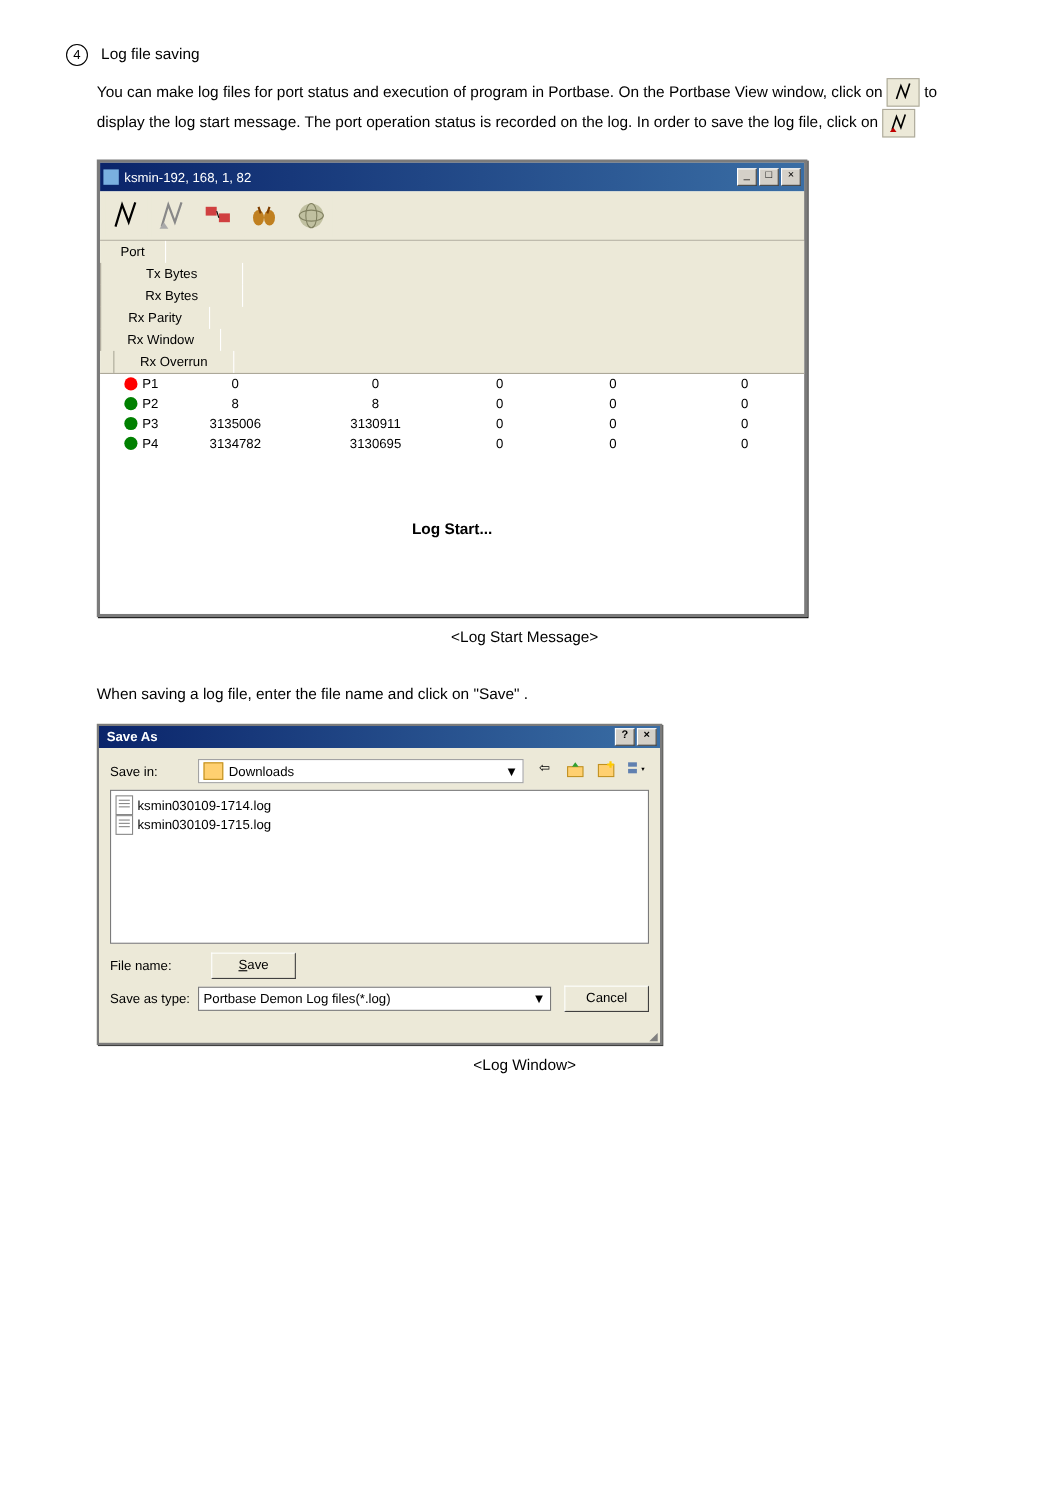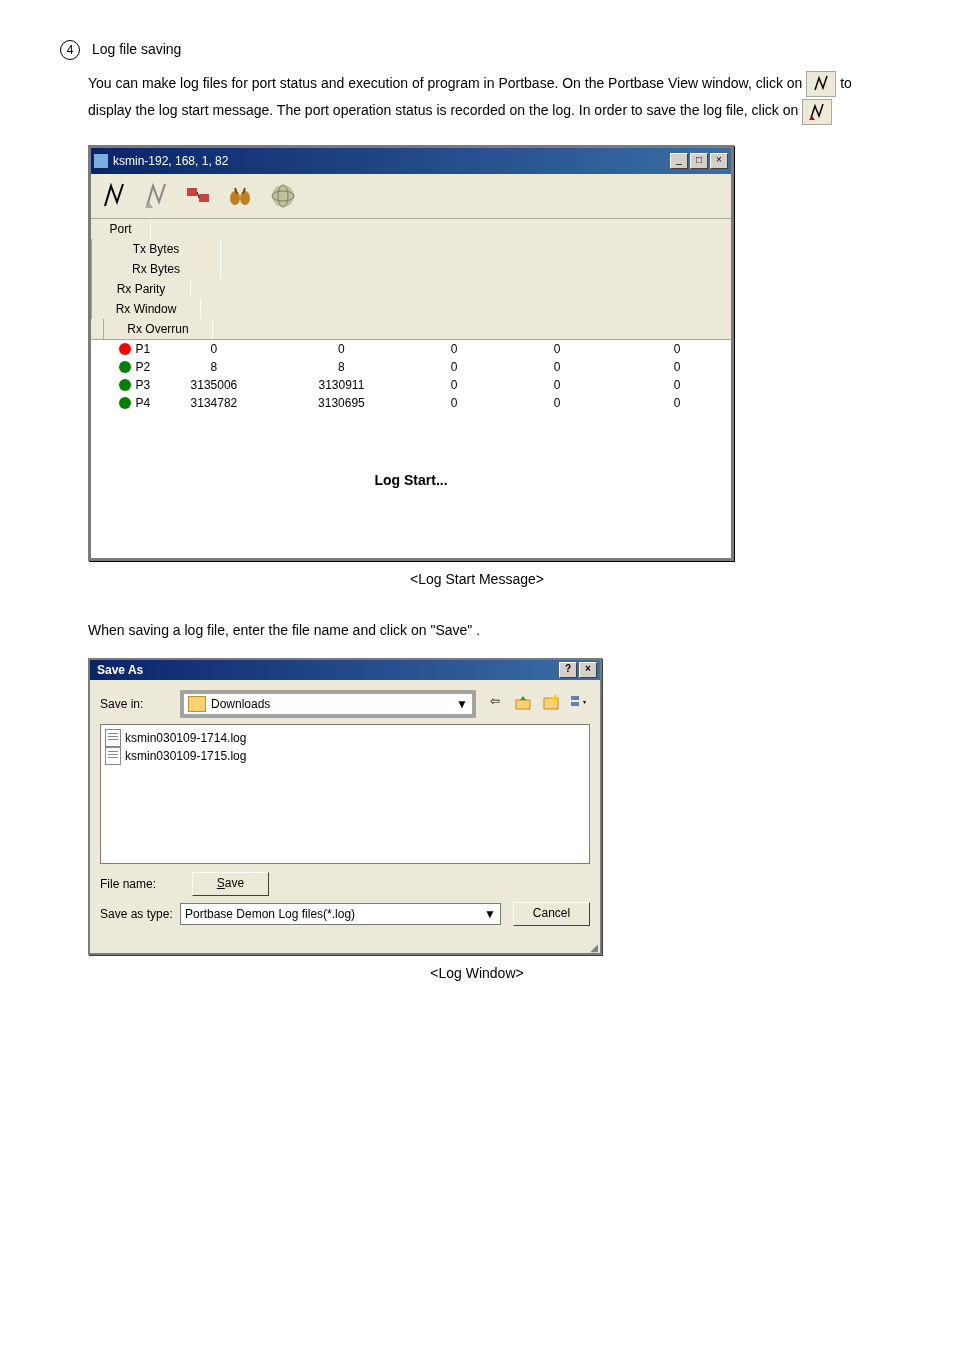--- a/index.html
+++ b/index.html
@@ -143,21 +143,21 @@
   }
   .port-dot {
     width: 12px;
     height: 12px;
     border-radius: 50%;
     display: inline-block;
     margin-right: 4px;
     vertical-align: middle;
   }
   .port-row .col-port {
-    text-align: right;
+    text-align: center;
     padding-left: 16px;
   }
   .log-start-msg {
     text-align: center;
     font-weight: bold;
     padding: 60px 0 70px 0;
     font-size: 14px;
   }
   .caption {
     text-align: center;
@@ -190,21 +190,21 @@
     margin-bottom: 6px;
     font-size: 12px;
   }
   .save-label {
     width: 80px;
   }
   .save-combo {
     flex: 1;
     height: 20px;
     background: #fff;
-    border: 4px solid #a3a3a3;
+    border: 1px solid #a3a3a3;
     display: flex;
     align-items: center;
     padding: 0 4px;
     font-size: 12px;
   }
   .folder-icon {
     width: 16px;
     height: 14px;
     background: #ffd070;
     border: 1px solid #c09020;

